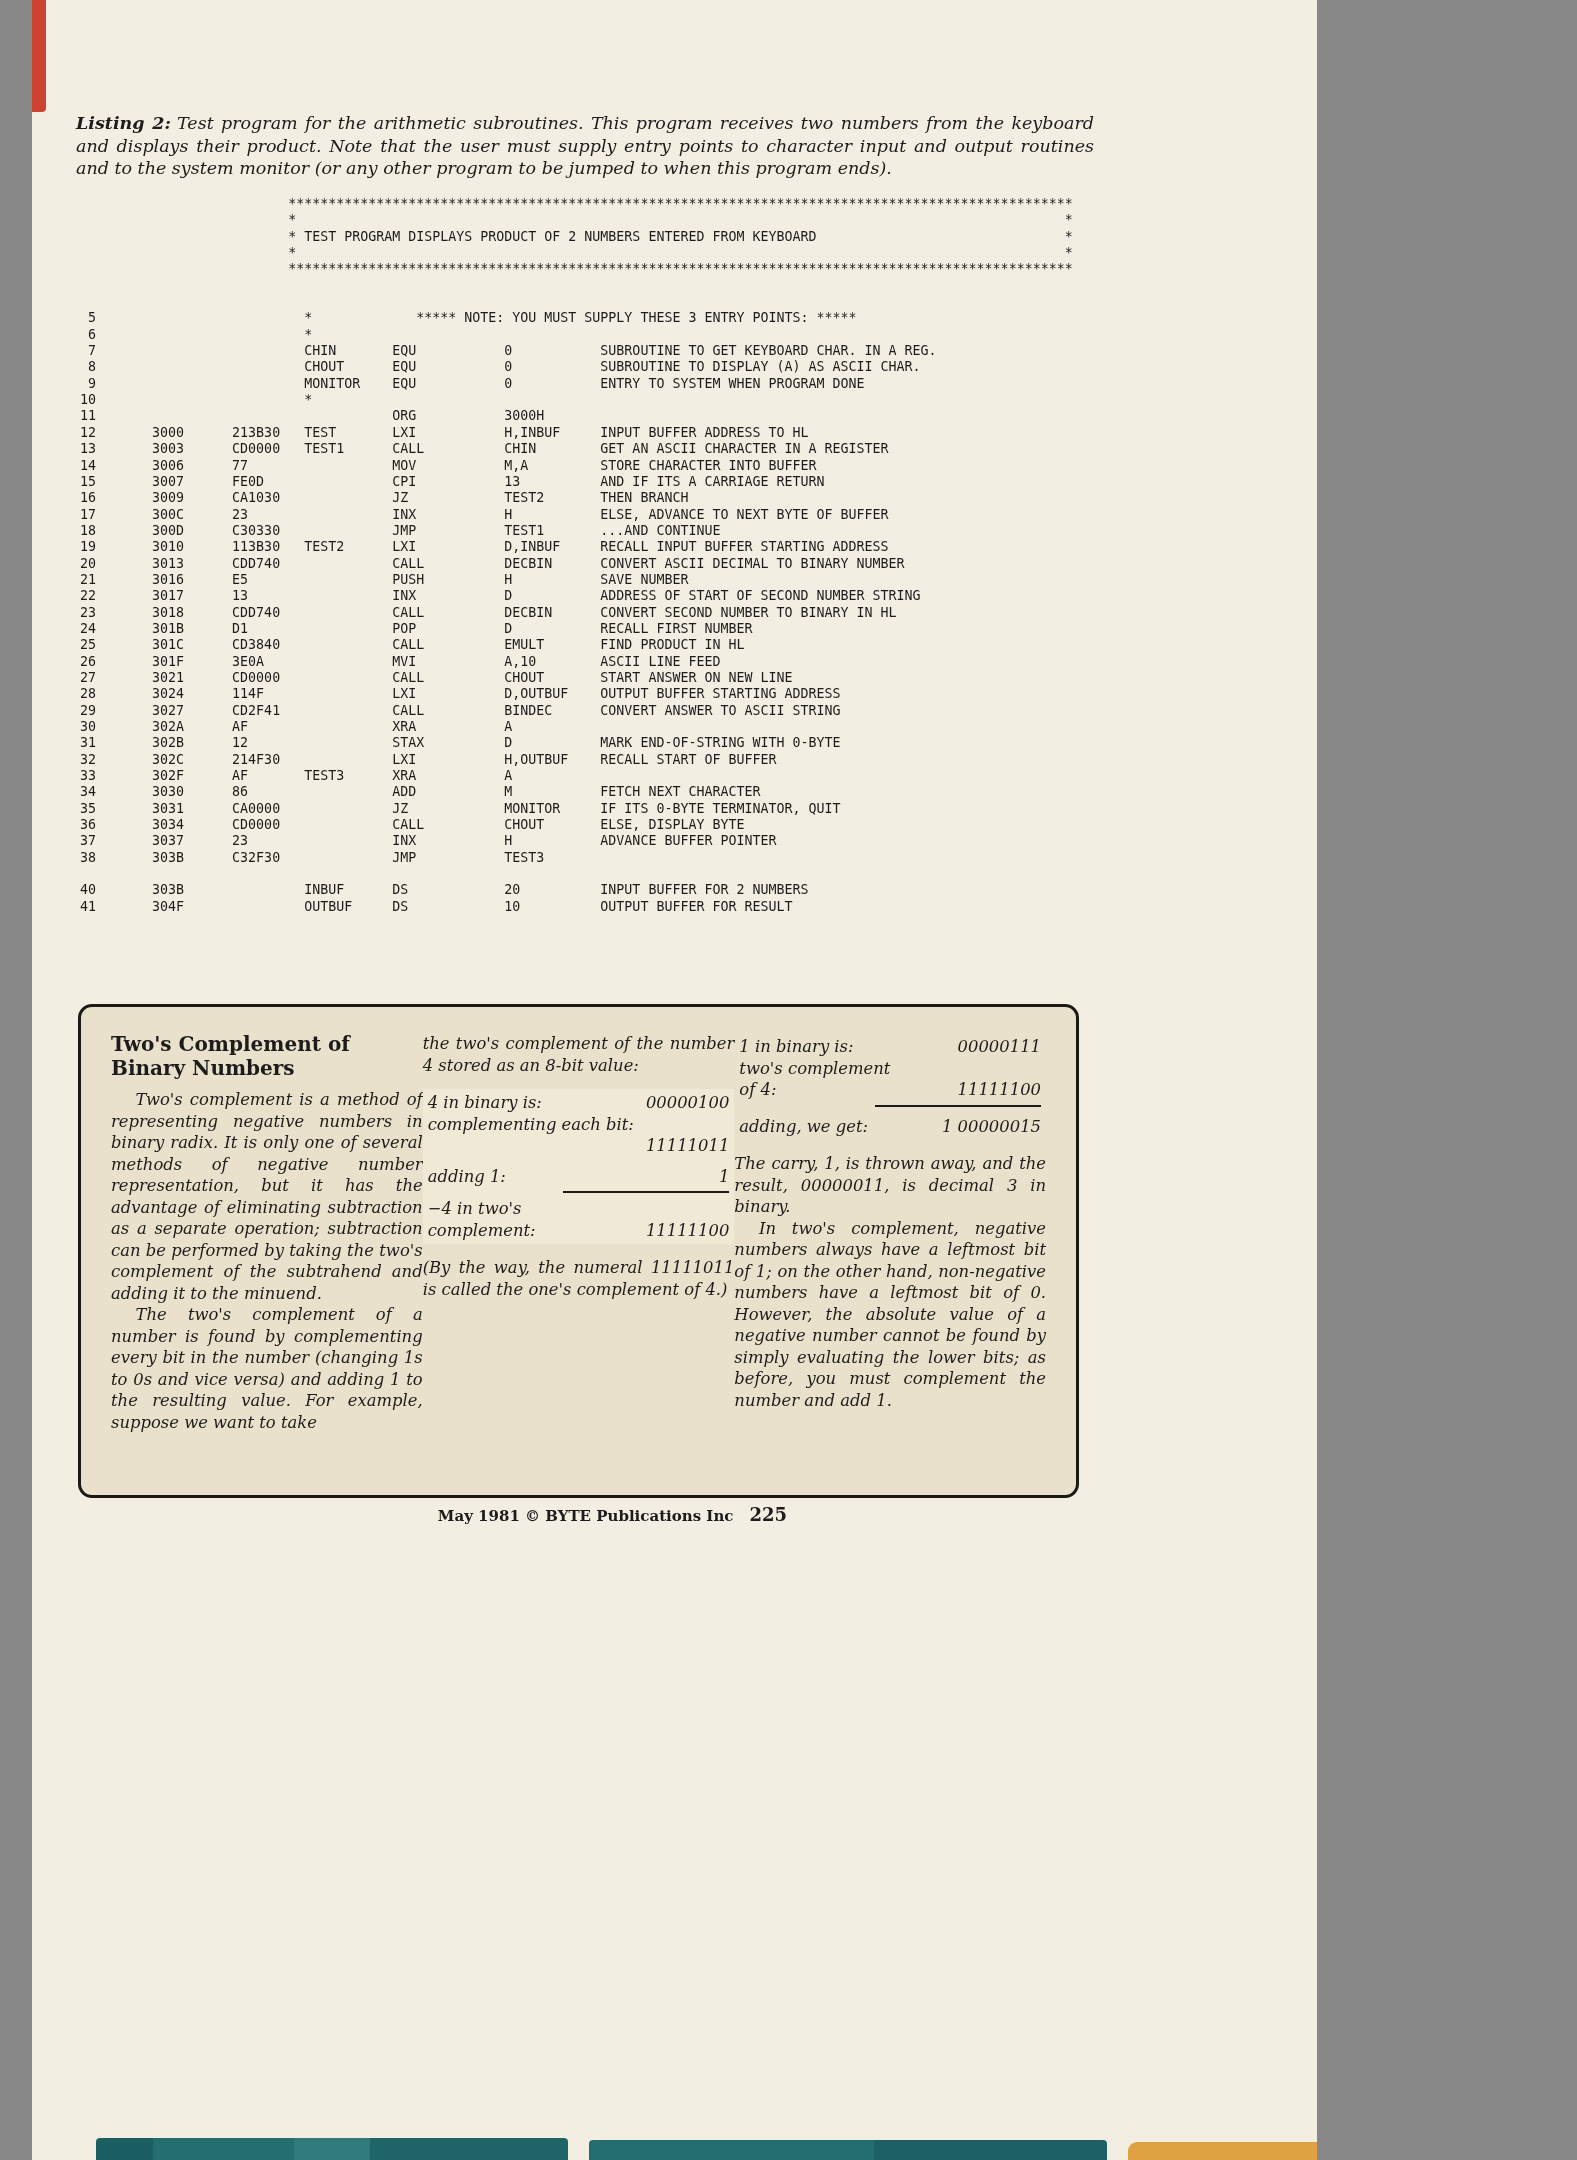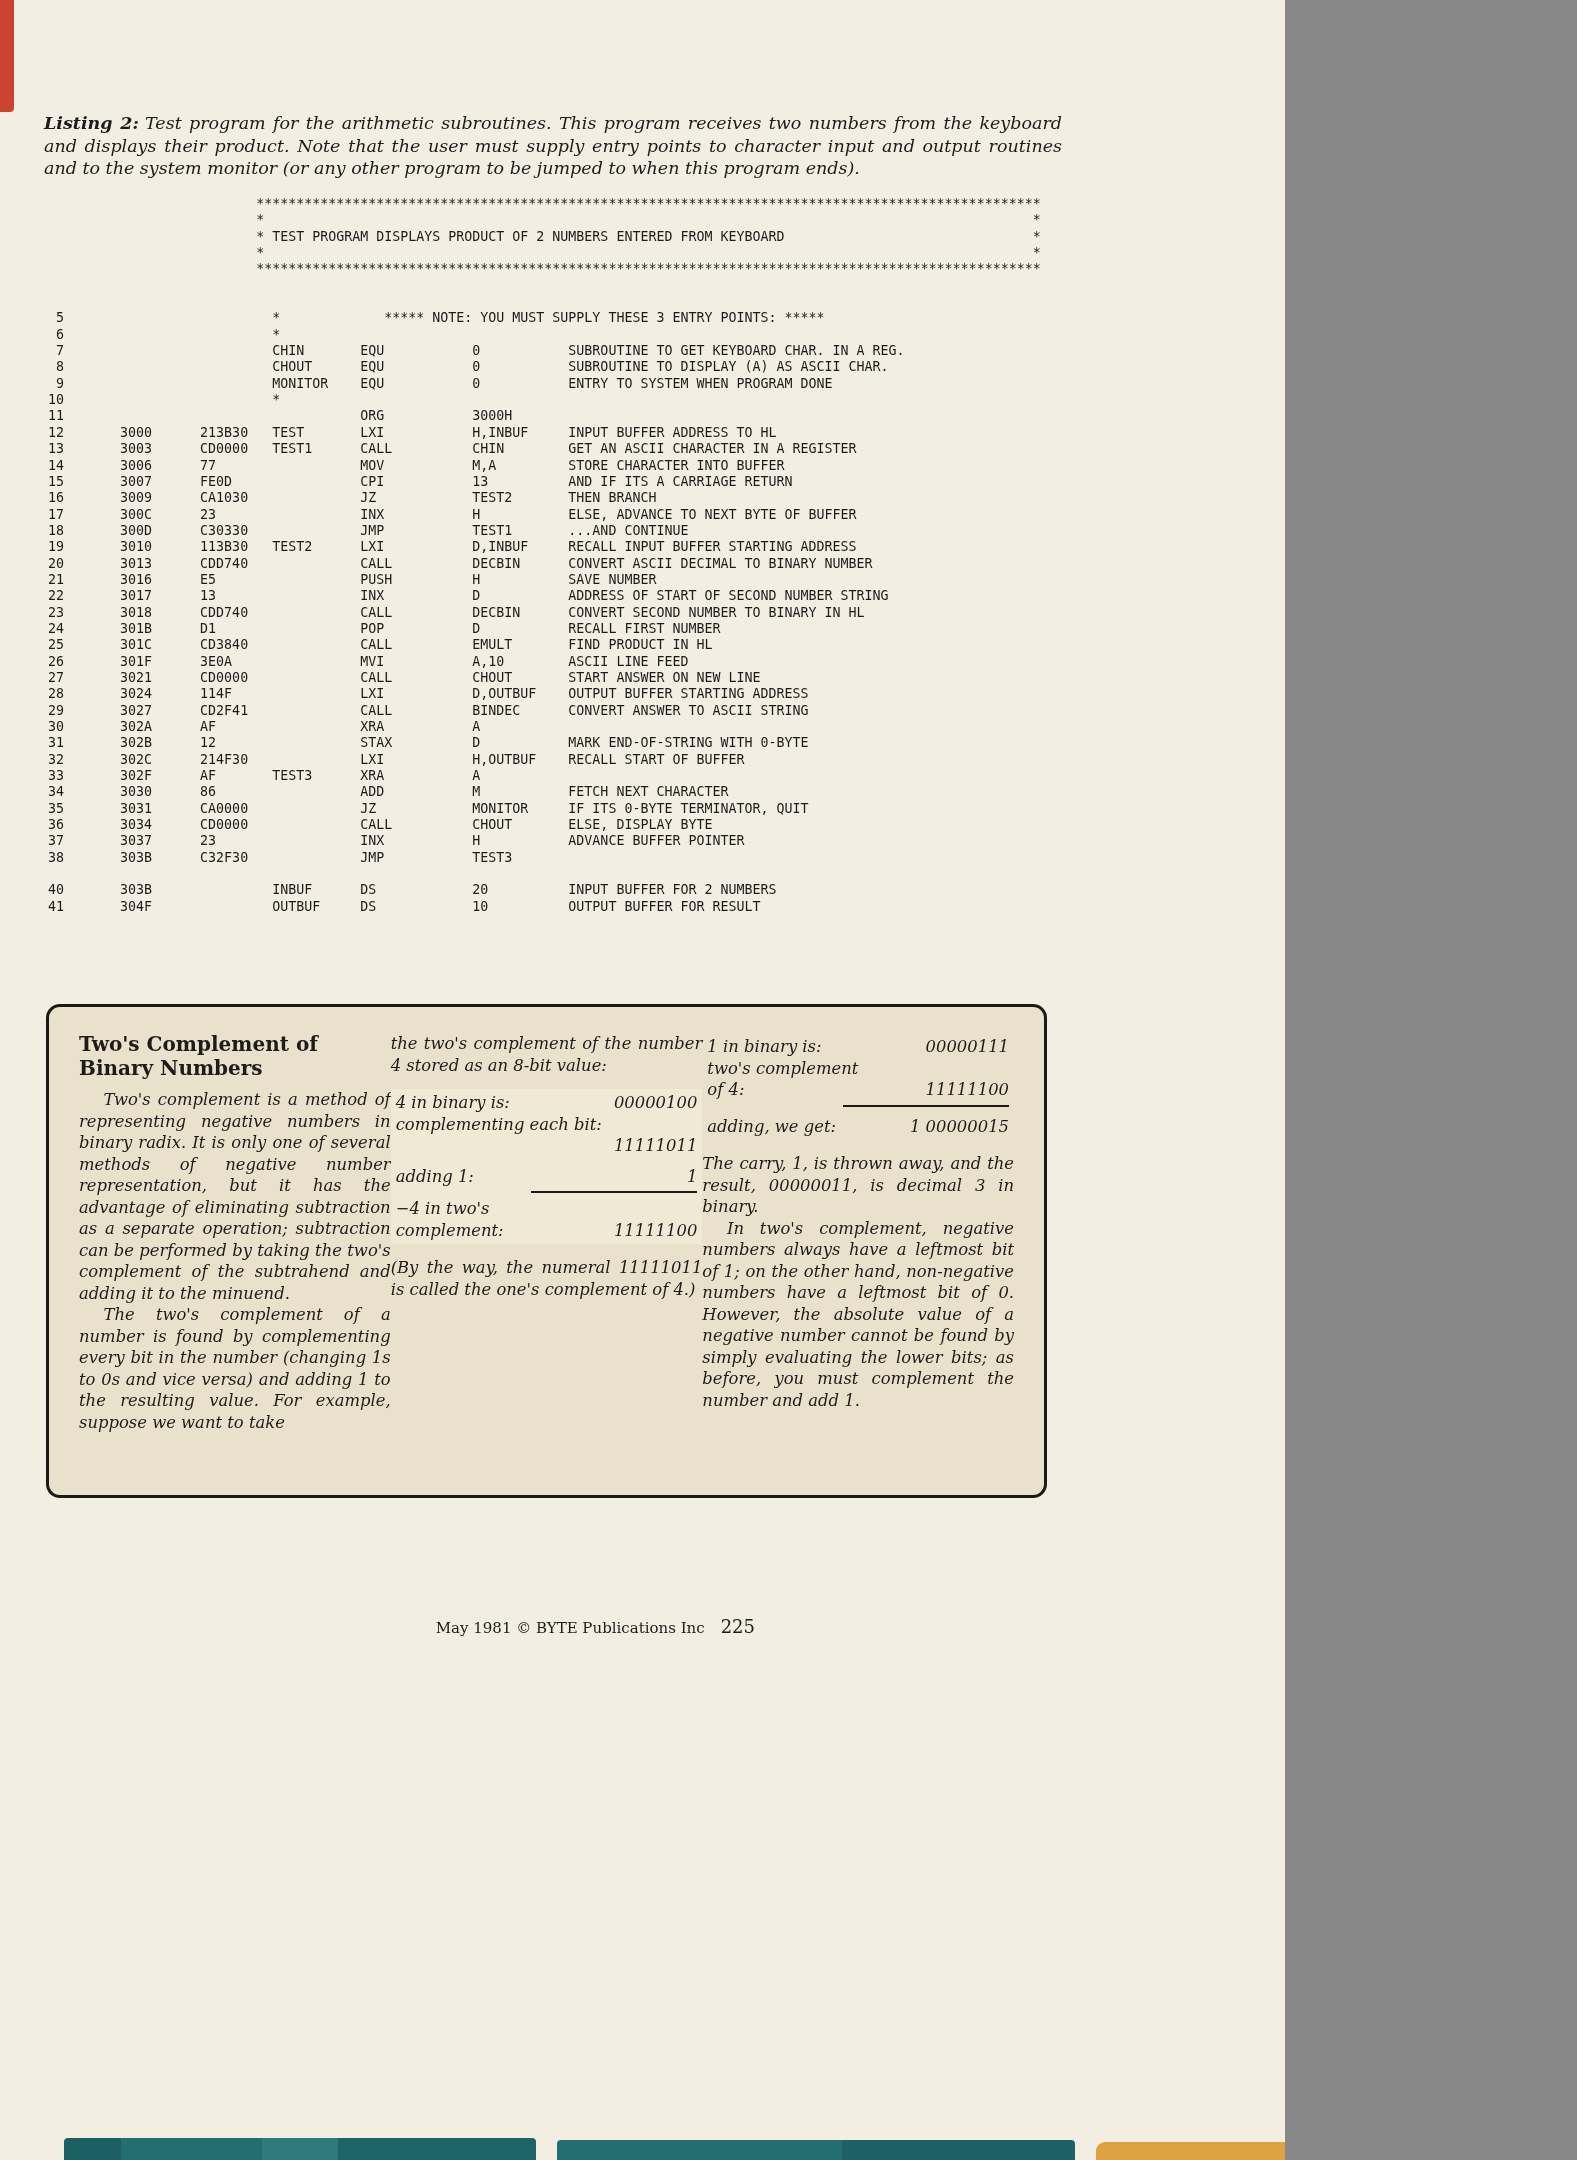--- a/index.html
+++ b/index.html
@@ -1,17 +1,17 @@
 <!DOCTYPE html>
 <html style="--page-bg: #f2eee2; --ink: #1d1c1a; --box-bg: #e9e1cc; --box-border: #1c1a17; --calc-bg: #f0e9d6; --red-strip: #cc4331; --teal-strip: #246e70; --orange-strip: #dfa242;"><head>
 <meta charset="utf-8">
 <style>
   html,body{margin:0;padding:0;background:#888;}
   .page{position:relative;width:1285px;height:2160px;background:var(--page-bg,#f2eee2);overflow:hidden;
-        font-family:"DejaVu Serif",serif;}
+        font-family:"DejaVu Serif",serif;margin-left:32px;}
   .red-strip{position:absolute;left:0;top:0;width:14px;height:112px;background:var(--red-strip,#cc4331);border-radius:0 0 4px 0;}
   .caption{position:absolute;left:44px;top:112px;width:1018px;font:italic 17.5px/22.5px "DejaVu Serif",serif;
            color:var(--ink,#1d1c1a);text-align:justify;}
   .cap-label{font-weight:bold;margin-right:6px;}
   .code{position:absolute;left:48px;top:196px;margin:0;white-space:pre;
         font:13.3px/16.35px "DejaVu Sans Mono",monospace;color:var(--ink,#1d1c1a);}
   .box{position:absolute;left:46px;top:1004px;width:1001px;height:494px;box-sizing:border-box;
        background:var(--box-bg,#e9e1cc);border:3px solid var(--box-border,#1c1a17);border-radius:14px;
        padding:26px 30px 20px 30px;display:flex;overflow:hidden;}
   .col{flex:1;font:italic 16.4px/21.5px "DejaVu Serif",serif;color:var(--ink,#1d1c1a);text-align:justify;min-width:0;}
@@ -19,21 +19,21 @@
           margin:0 0 9px 0;text-align:left;}
   .col p{margin:0;}
   .indent{text-indent:1.5em;}
   .calc{margin:13px 0;padding:3px 5px;}
   .calc:first-child{margin-top:0;}
   .calc-bg{background:var(--calc-bg,#f0e9d6);}
   .calc-row{display:flex;justify-content:space-between;align-items:baseline;}
   .calc-label{white-space:nowrap;}
   .calc-value{text-align:right;white-space:nowrap;}
   .calc-rule{border-top:2px solid var(--box-border,#1c1a17);width:55%;margin:4px 0 5px auto;}
-  .footer{position:absolute;top:1616px;right:530px;font-family:"DejaVu Serif",serif;font-weight:normal;
+  .footer{position:absolute;top:1504px;right:530px;font-family:"DejaVu Serif",serif;font-weight:bold;
           font-size:15px;color:var(--ink,#1d1c1a);}
   .page-no{font-size:18px;margin-left:16px;}
   .strip{position:absolute;bottom:0;}
   .teal-1{left:64px;width:472px;height:22px;border-radius:4px 4px 0 0;
           background:linear-gradient(90deg,#1c5f63 0 12%,var(--teal-strip,#246e70) 12% 42%,#2f7b7b 42% 58%,#1f6568 58% 100%);}
   .teal-2{left:557px;width:518px;height:20px;border-radius:4px 4px 0 0;
           background:linear-gradient(90deg,var(--teal-strip,#246e70) 0 55%,#1d6165 55% 100%);}
   .orange-1{left:1096px;width:218px;height:18px;border-radius:9px 9px 0 0;background:var(--orange-strip,#dfa242);}
 </style>
 </head>

